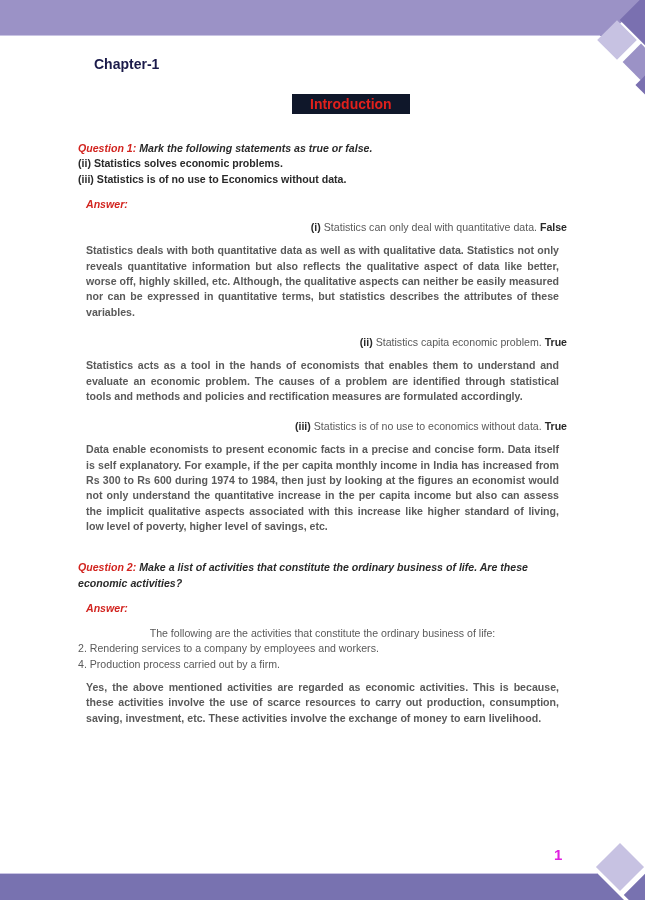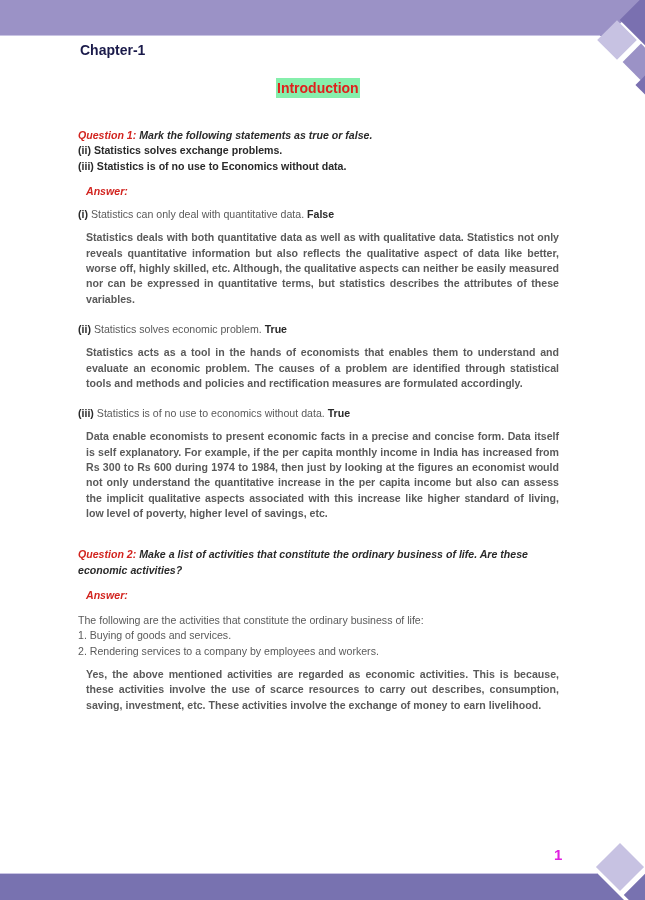--- a/index.html
+++ b/index.html
@@ -27,38 +27,38 @@
       position: absolute; left: 0; top: 874px; width: 645px; height: 26px;
       background: #7872b0;
       clip-path: polygon(0 0, 598px 0, 624px 26px, 0 26px);
     }
     .bottom-band-edge { position: absolute; left: 0; top: 873px; width: 598px; height: 1px; background: #c9c4e3; }
     .d5 { left: 603px; top: 850px; width: 34px; height: 34px; background: #c7c2e2; }
     .d6 { left: 630px; top: 880px; width: 30px; height: 30px; background: #7872b0; }
 
     .chapter {
       position: absolute; left: 78px; top: 40px;
-      font-size: 14px; font-weight: bold; color: #1a1a4a; margin: 2px;
+      font-size: 14px; font-weight: bold; color: #1a1a4a; margin: 16px;
     }
     .intro {
       position: absolute; left: 276px; top: 78px;
       font-size: 14px; font-weight: bold; color: #e0201c;
-      background: #86efac; padding: 1px 1px; margin: 0; line-height: 18px;
+      background: #0f172a; padding: 1px 18px; margin: 16px; line-height: 18px;
     }
     .content {
-      position: absolute; left: 78px; top: 128px; width: 489px;
+      position: absolute; left: 78px; top: 141px; width: 489px;
       font-size: 10.6px; line-height: 15.3px;
     }
     .q { margin: 0; color: #2a2a2a; }
     .q .qlabel { color: #d2241f; font-weight: bold; font-style: italic; }
     .q .qtext { font-weight: bold; font-style: italic; color: #2a2a2a; }
     .stmt { margin: 0; color: #2a2a2a; font-weight: bold; }
     .ans-label { color: #d2241f; font-weight: bold; font-style: italic; margin: 8px; }
     .para { margin: 8px; text-align: justify; color: #5a5a5a; font-weight: bold; }
-    .sub-head { margin: 0; color: #5a5a5a; }
+    .sub-head { margin: 0; color: #5a5a5a; text-align: right; }
     .sub-head .num { color: #2a2a2a; font-weight: bold; }
     .sub-head .verdict { color: #2a2a2a; font-weight: bold; }
     .list-line { margin: 0; color: #5a5a5a; }
     .page-num {
       position: absolute; left: 554px; top: 846px;
       font-size: 15px; font-weight: bold; color: #e020e0;
     }
   </style>
 </head>
 <body>
@@ -71,45 +71,45 @@
 <div class="diamond d4"></div>
 
 <h2 class="chapter">Chapter-1</h2>
 <h1 class="intro">Introduction</h1>
 
 <div class="content">
   <p class="q">
     <span class="qlabel">Question 1:</span>
     <span class="qtext">Mark the following statements as true or false.</span>
   </p>
-  <p class="stmt">(ii) Statistics solves exchange problems.</p>
+  <p class="stmt">(ii) Statistics solves economic problems.</p>
   <p class="stmt">(iii) Statistics is of no use to Economics without data.</p>
 
   <p class="ans-label" style="margin-top:10px;">Answer:</p>
 
   <p class="sub-head" style="margin-top:5px;"><span class="num">(i)</span><span> Statistics can only deal with quantitative data. </span><span class="verdict">False</span></p>
   <p class="para">Statistics deals with both quantitative data as well as with qualitative data. Statistics not only reveals quantitative information but also reflects the qualitative aspect of data like better, worse off, highly skilled, etc. Although, the qualitative aspects can neither be easily measured nor can be expressed in quantitative terms, but statistics describes the attributes of these variables.</p>
 
-  <p class="sub-head" style="margin-top:15px;"><span class="num">(ii)</span><span> Statistics solves economic problem. </span><span class="verdict">True</span></p>
+  <p class="sub-head" style="margin-top:15px;"><span class="num">(ii)</span><span> Statistics capita economic problem. </span><span class="verdict">True</span></p>
   <p class="para">Statistics acts as a tool in the hands of economists that enables them to understand and evaluate an economic problem. The causes of a problem are identified through statistical tools and methods and policies and rectification measures are formulated accordingly.</p>
 
   <p class="sub-head" style="margin-top:15px;"><span class="num">(iii)</span><span> Statistics is of no use to economics without data. </span><span class="verdict">True</span></p>
   <p class="para">Data enable economists to present economic facts in a precise and concise form. Data itself is self explanatory. For example, if the per capita monthly income in India has increased from Rs 300 to Rs 600 during 1974 to 1984, then just by looking at the figures an economist would not only understand the quantitative increase in the per capita income but also can assess the implicit qualitative aspects associated with this increase like higher standard of living, low level of poverty, higher level of savings, etc.</p>
 
   <p class="q" style="margin-top:26px;">
     <span class="qlabel">Question 2:</span>
     <span class="qtext">Make a list of activities that constitute the ordinary business of life. Are these economic activities?</span>
   </p>
 
   <p class="ans-label" style="margin-top:10px;">Answer:</p>
 
-  <p class="list-line" style="margin-top:10px;">The following are the activities that constitute the ordinary business of life:</p>
-  <p class="list-line">1. Buying of goods and services.</p>
+  <p class="list-line" style="margin-top:10px;text-align:center;">The following are the activities that constitute the ordinary business of life:</p>
   <p class="list-line">2. Rendering services to a company by employees and workers.</p>
-  <p class="para">Yes, the above mentioned activities are regarded as economic activities. This is because, these activities involve the use of scarce resources to carry out describes, consumption, saving, investment, etc. These activities involve the exchange of money to earn livelihood.</p>
+  <p class="list-line">4. Production process carried out by a firm.</p>
+  <p class="para">Yes, the above mentioned activities are regarded as economic activities. This is because, these activities involve the use of scarce resources to carry out production, consumption, saving, investment, etc. These activities involve the exchange of money to earn livelihood.</p>
 </div>
 
 <div class="page-num">1</div>
 
 <div class="bottom-band-edge"></div>
 <div class="bottom-band"></div>
 <div class="diamond d5"></div>
 <div class="diamond d6"></div>
 
 </body></html>

